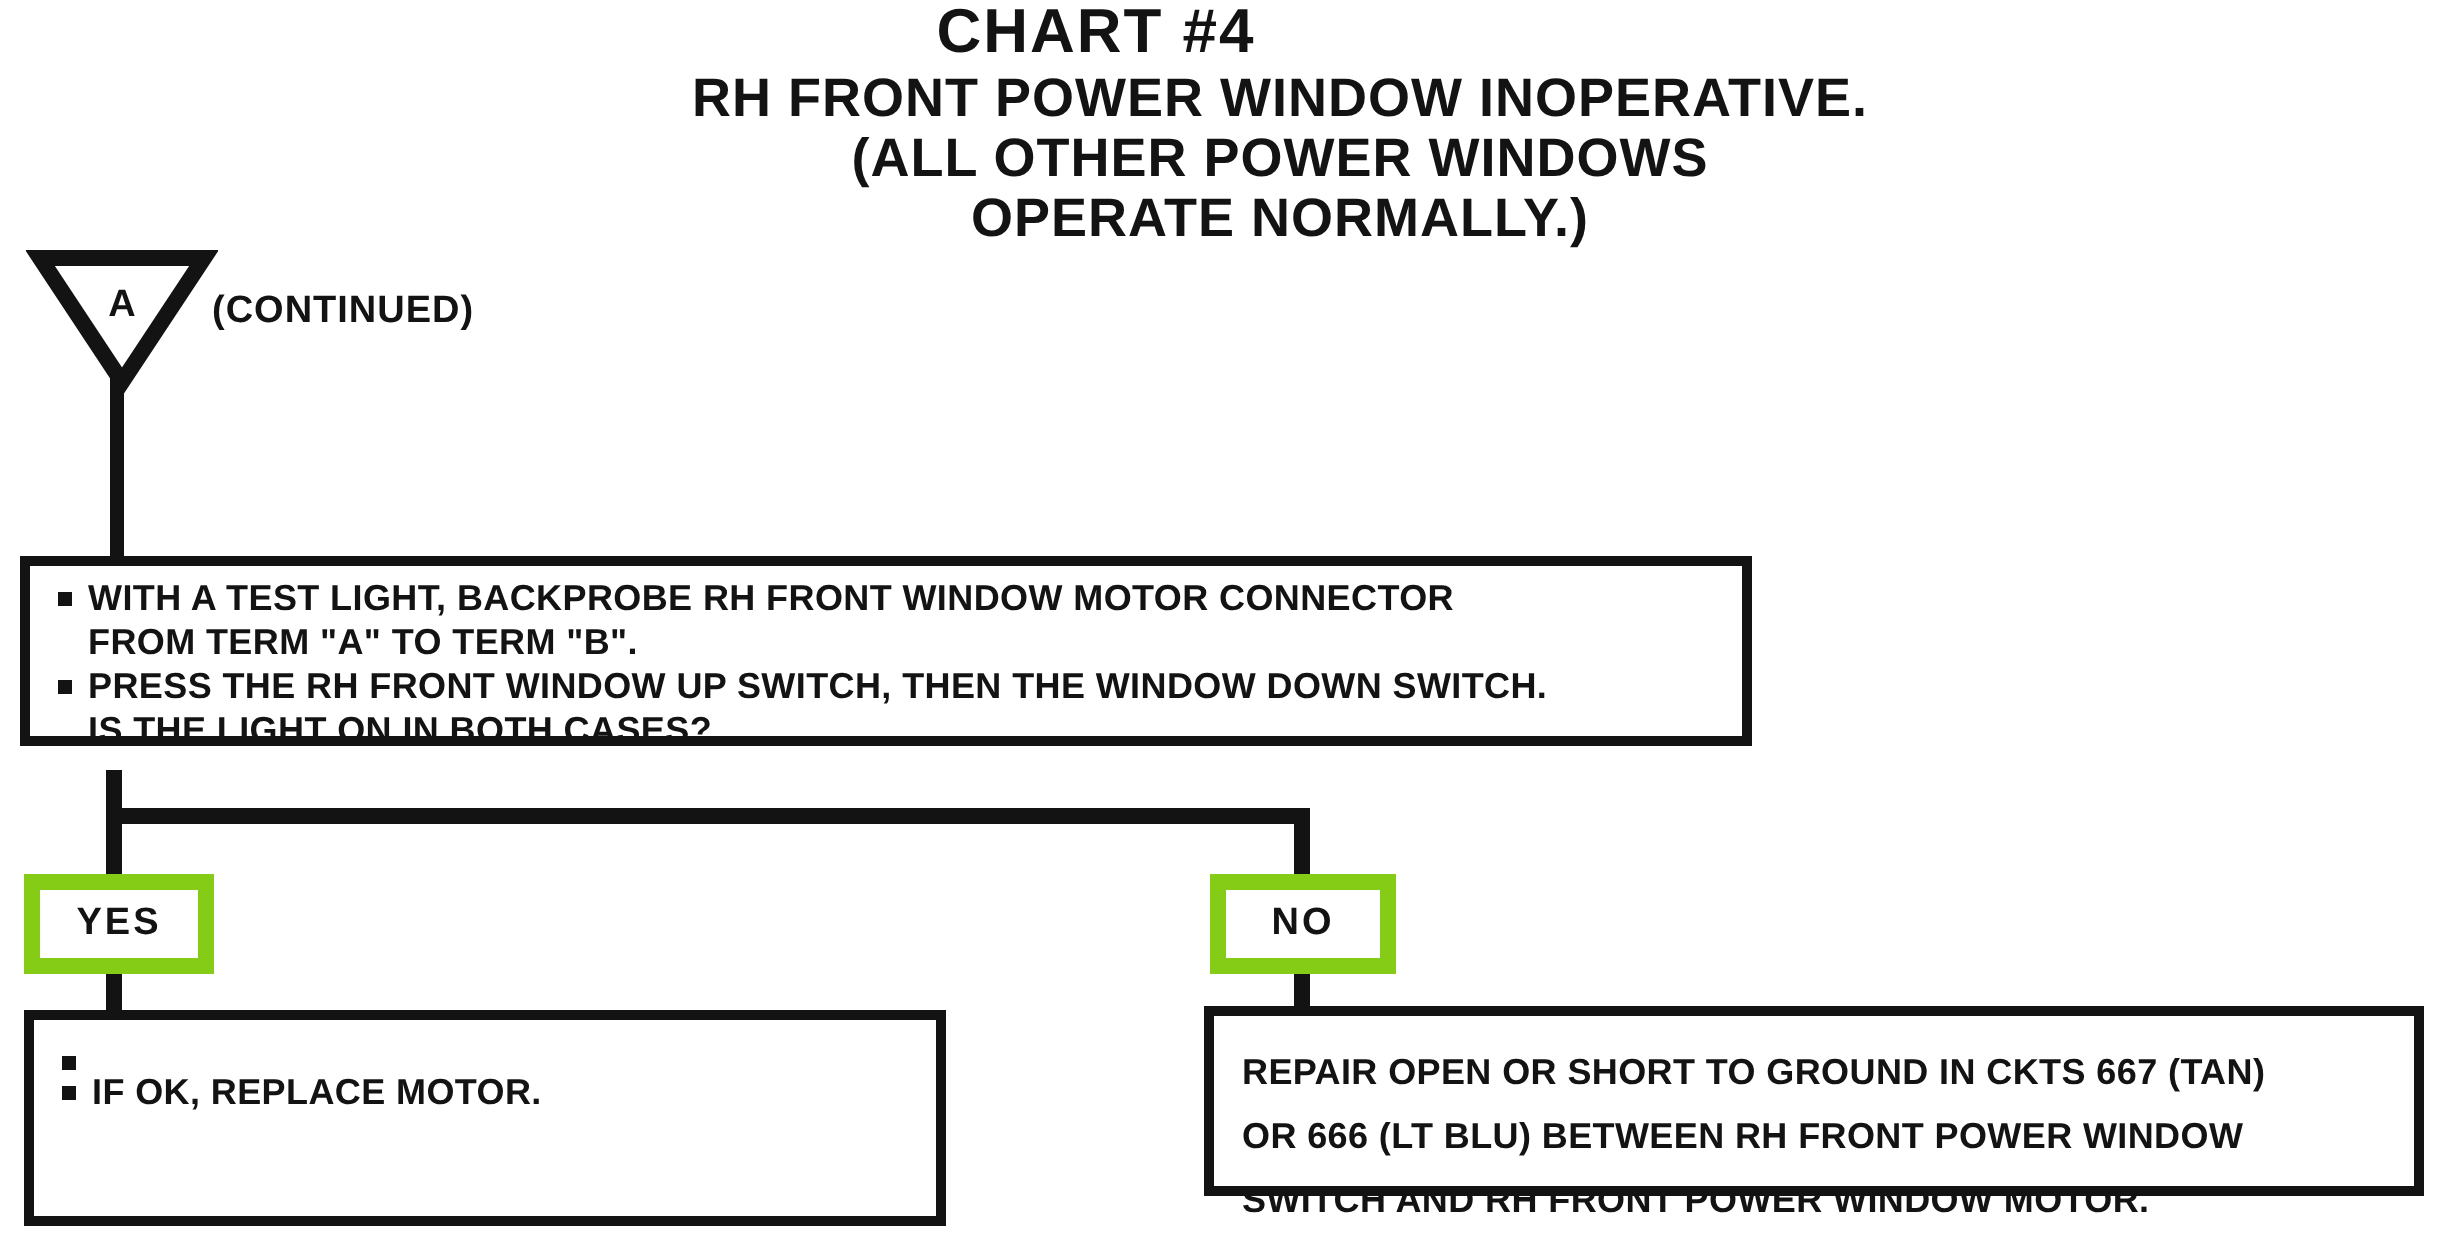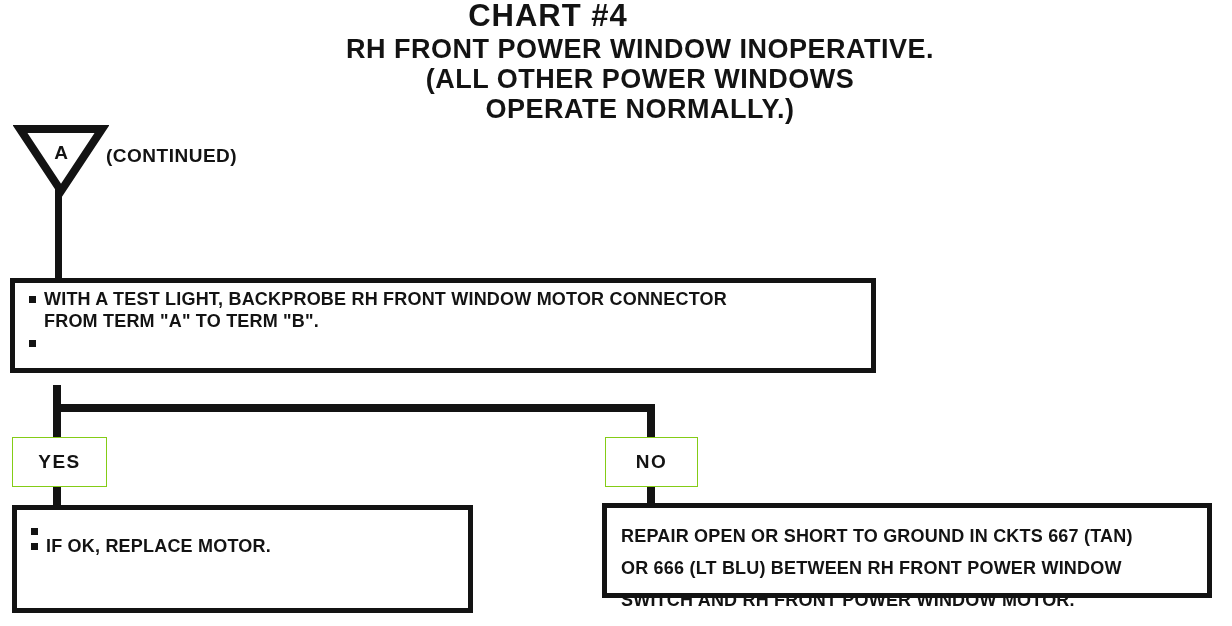--- a/index.html
+++ b/index.html
@@ -65,21 +65,21 @@
     background: #131313;
   }
   .fbox {
     position: absolute;
     border: 5px solid #131313;
     background: #ffffff;
     box-sizing: border-box;
   }
   .branch-box {
     position: absolute;
-    border: 1px solid #84cc16;
+    border: 8px solid #84cc16;
     background: #ffffff;
     box-sizing: border-box;
     display: flex;
     align-items: center;
     justify-content: center;
     font-size: 19px;
     letter-spacing: 1.5px;
   }
   .box-body {
     padding: 5px 10px;
@@ -128,20 +128,22 @@
 
   <div class="fbox" style="left:10px; top:278px; width:866px; height:95px;">
     <div class="box-body">
       <div class="bullet-row">
         <span class="dot"></span>
         <div class="btxt">WITH A TEST LIGHT, BACKPROBE RH FRONT WINDOW MOTOR CONNECTOR
 FROM TERM "A" TO TERM "B".</div>
       </div>
       <div class="bullet-row">
         <span class="dot"></span>
+        <div class="btxt">PRESS THE RH FRONT WINDOW UP SWITCH, THEN THE WINDOW DOWN SWITCH.
+IS THE LIGHT ON IN BOTH CASES?</div>
       </div>
     </div>
   </div>
 
   <div class="line" style="left:53px; top:385px; width:8px; height:19px;"></div>
   <div class="line" style="left:53px; top:404px; width:602px; height:8px;"></div>
   <div class="line" style="left:53px; top:404px; width:8px; height:33px;"></div>
   <div class="line" style="left:647px; top:404px; width:8px; height:33px;"></div>
 
   <div class="branch-box" style="left:12px; top:437px; width:95px; height:50px;">

